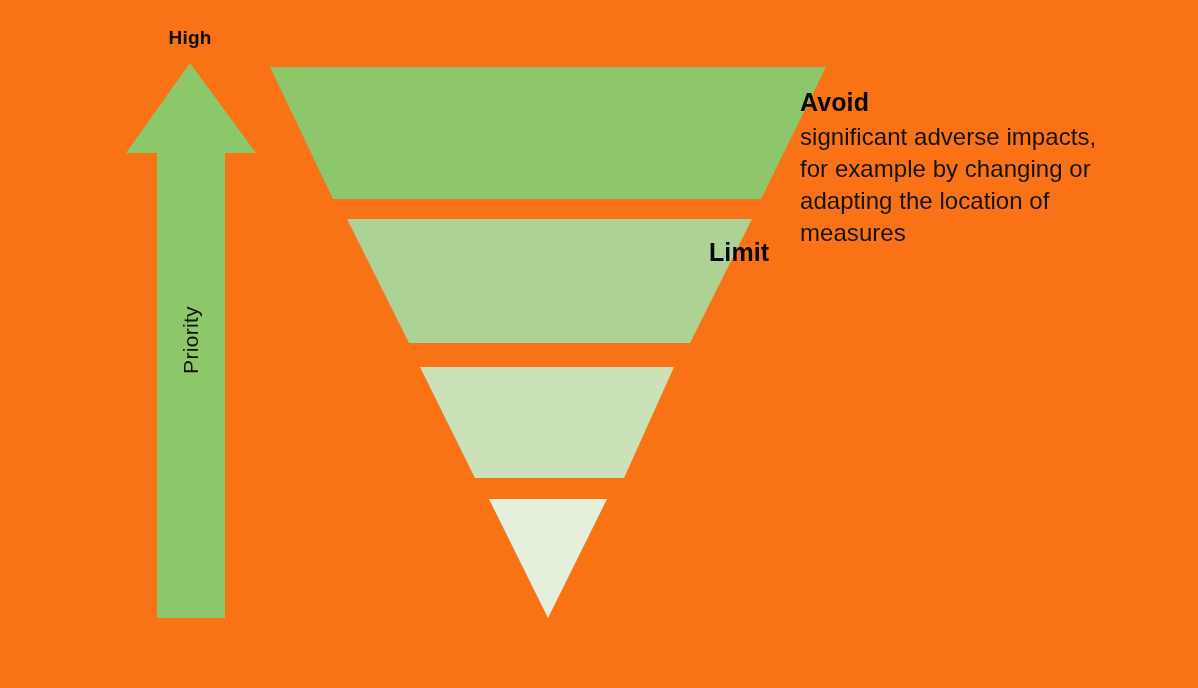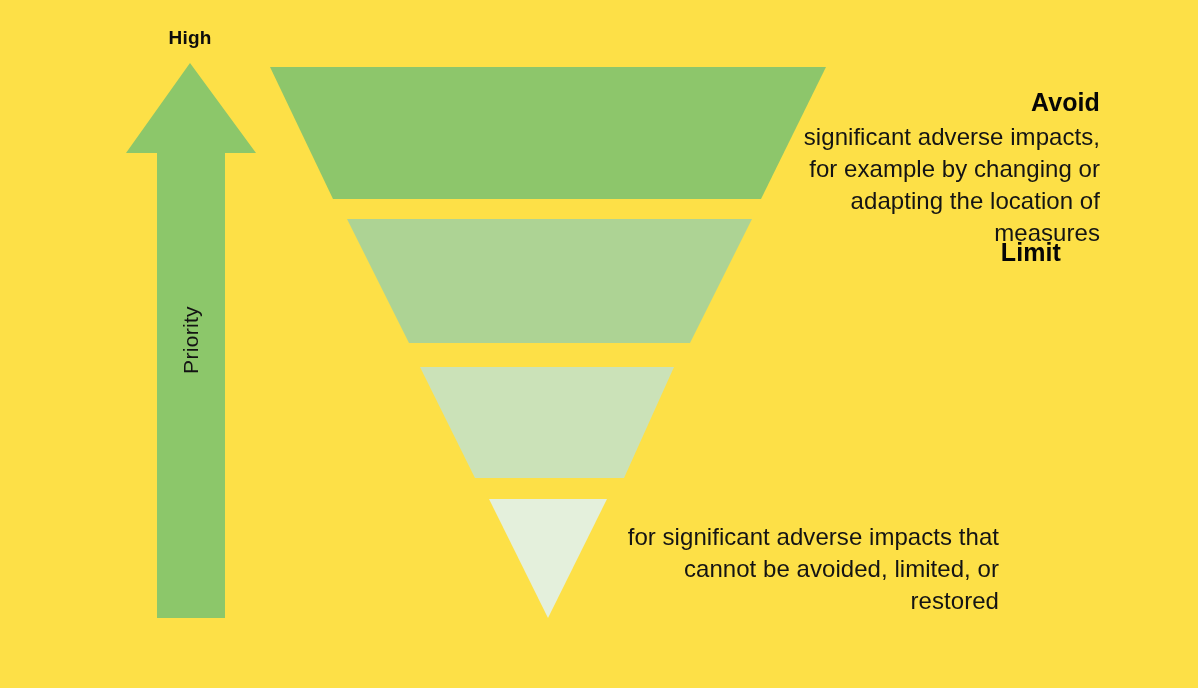--- a/index.html
+++ b/index.html
@@ -11,21 +11,21 @@
   body {
     font-family: "Liberation Sans", sans-serif;
     width: 1198px;
     height: 688px;
     overflow: hidden;
   }
   #canvas {
     position: relative;
     width: 1198px;
     height: 688px;
-    background: #fde047;
+    background: #f97316;
   }
 
   
   #priority-axis {
     position: absolute;
     left: 0;
     top: 0;
     width: 300px;
     height: 688px;
   }
@@ -67,21 +67,21 @@
   #funnel-svg {
     position: absolute;
     left: 0;
     top: 0;
   }
 
   
   .stage-text {
     position: absolute;
     color: #111111;
-    text-align: right;
+    text-align: left;
   }
   .stage-heading {
     font-size: 25px;
     font-weight: bold;
     color: #060606;
     line-height: 1.18;
     margin-bottom: 3px;
     letter-spacing: 0.1px;
   }
   .stage-desc {
@@ -127,16 +127,15 @@
   </div>
 
   <div class="stage-text" id="text-limit">
     <div class="stage-heading">Limit</div>
   </div>
 
   <div class="stage-text" id="text-restore">
   </div>
 
   <div class="stage-text" id="text-compensate">
-    <div class="stage-desc">for significant adverse impacts that cannot be avoided, limited, or restored</div>
   </div>
 
 </div>
 
 </body></html>

